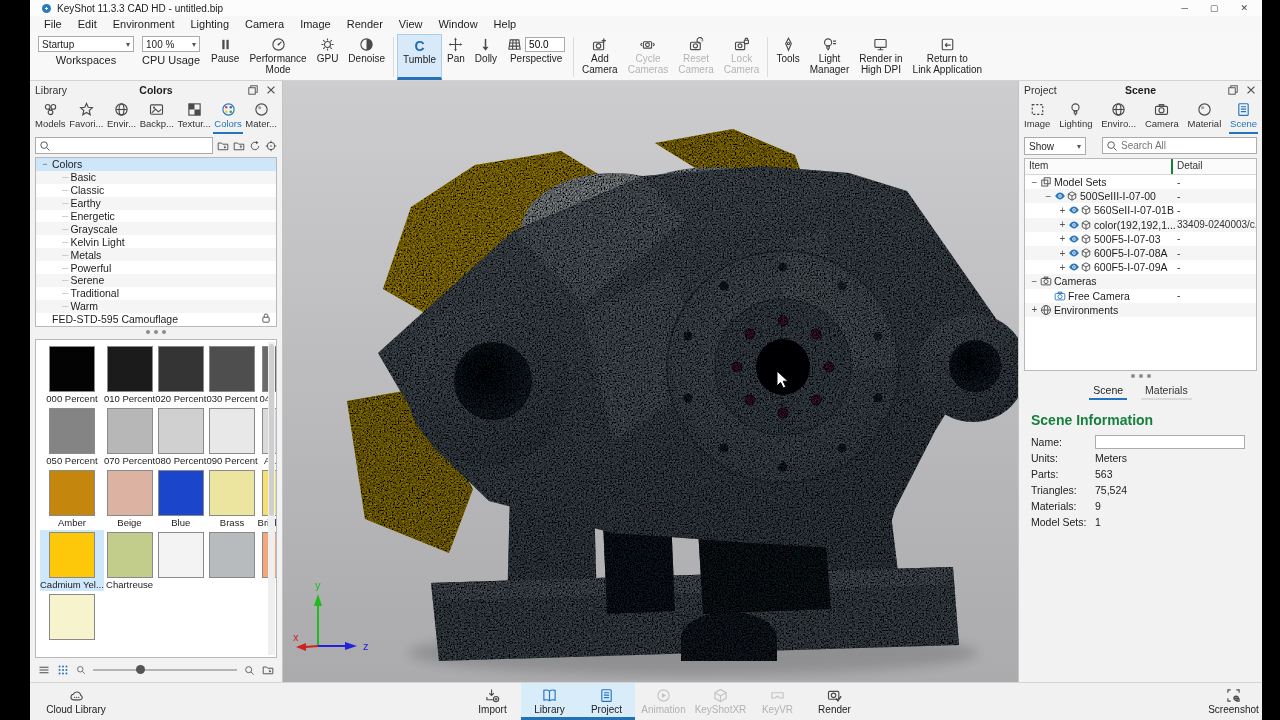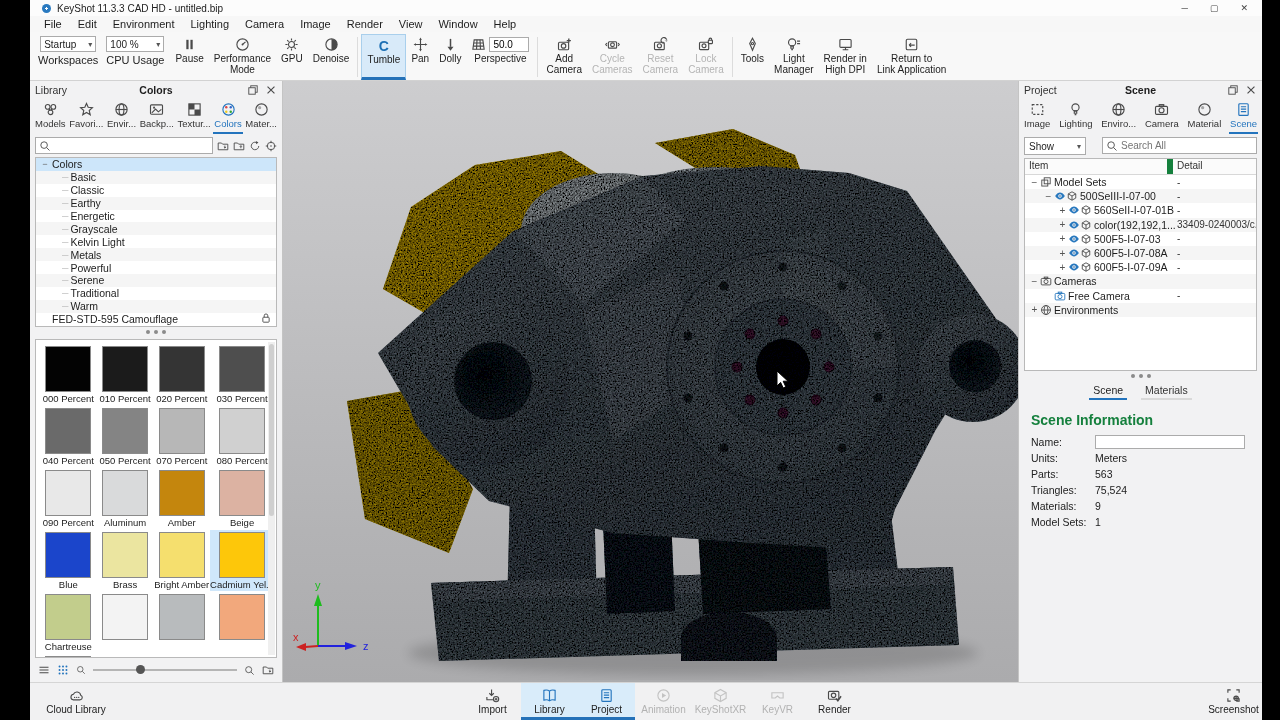--- a/index.html
+++ b/index.html
@@ -17,21 +17,21 @@
   .menu-item { padding:0 8px; font-size:11px; color:#1d1d1d; }
   #toolbar { height:49px; background:#f8f8f8; border-bottom:1px solid #d2d2d2; display:flex; align-items:stretch; padding:2px 4px 0 6px; flex:0 0 auto; }
   .tbtn { display:flex; flex-direction:column; align-items:center; justify-content:flex-start; padding:2px 5px 0 5px; gap:1px; }
   .tbtn .ticon { height:17px; display:flex; align-items:center; justify-content:center; }
   .tbtn .tlabel { font-size:10px; line-height:10.5px; text-align:center; color:#222; white-space:pre-line; }
   .tbtn.disabled .tlabel { color:#b4b4b4; }
   .tbtn.disabled .icon { color:#c0c0c0; }
   .tbtn.active { background:#d8eaf9; border:1px solid #a9cfec; border-bottom:3px solid #2471b8; padding-bottom:0; }
   .tsep { width:1px; background:#dcdcdc; margin:3px 3px; }
   .tselect-wrap { display:flex; flex-direction:column; align-items:center; padding:2px 6px 0 2px; gap:2px; }
-  .tselect { width:56px; height:16px; border:1px solid #ababab; background:#fff; display:flex; align-items:center; font-size:10px; padding:0 3px; color:#222; }
+  .tselect { width:96px; height:16px; border:1px solid #ababab; background:#fff; display:flex; align-items:center; font-size:10px; padding:0 3px; color:#222; }
   .tselect .chev { margin-left:auto; font-size:8px; color:#555; }
   .tnum-input { width:40px; height:15px; border:1px solid #ababab; background:#fff; font-size:10px; padding:0 3px; font-family:"Liberation Sans",sans-serif; }
   .icon { width:15px; height:15px; stroke:#4a4a4a; fill:none; stroke-width:1.2; color:#4a4a4a; }
   .icon.blue { stroke:#2374bd; color:#2374bd; }
   .icon.small { width:12px; height:12px; }
 
   
   #main { flex:1 1 auto; display:flex; min-height:0; }
   .panel { background:#f2f2f3; display:flex; flex-direction:column; }
   #left-panel  { width:253px; border-right:1px solid #c4c4c4; }
@@ -56,21 +56,21 @@
   .ltree-row:nth-child(even) { background:#f5f5f5; }
   .ltree-row.selected { background:#cde6fa !important; }
   .ltree-exp { width:10px; text-align:center; font-size:9px; color:#666; flex:0 0 auto; }
   .ltree-guide { color:#b9b9b9; font-size:9px; flex:0 0 auto; }
   .lock-right { margin-left:auto; }
   .dots-sep { height:10px; display:flex; align-items:center; justify-content:center; gap:4px; flex:0 0 auto; }
   .dots-sep i { width:4px; height:4px; border-radius:50%; background:#8b8b8b; }
 
   
   #swatch-box { margin:2px 5px 0 5px; background:#fff; border:1px solid #b9b9b9; flex:1 1 auto; overflow:hidden; position:relative; padding:4px 2px 0 4px; }
-  #swatch-grid { display:grid; grid-template-columns:repeat(4,1fr); row-gap:1px; }
+  #swatch-grid { display:grid; grid-template-columns:repeat(5,1fr); row-gap:1px; }
   .swatch-cell { display:flex; flex-direction:column; align-items:center; padding:2px 0 1px 0; }
   .swatch-cell.selected { background:#cfe7fb; }
   .swatch { width:46px; height:46px; border:1px solid #8a8a8a; }
   .swatch-label { font-size:9.5px; color:#222; margin-top:1px; white-space:nowrap; }
   #swatch-scroll { position:absolute; right:1px; top:2px; bottom:2px; width:7px; background:#efefef; }
   #swatch-scroll i { position:absolute; left:1px; right:1px; top:2px; height:55%; background:#cfcfcf; border-radius:3px; }
   #lib-bottombar { height:24px; display:flex; align-items:center; gap:7px; padding:0 8px; flex:0 0 auto; }
   #lib-zoom-slider { flex:1; height:2px; background:#b5b5b5; position:relative; }
   #lib-zoom-slider i { position:absolute; left:30%; top:-4px; width:9px; height:9px; border-radius:50%; background:#555; }
 
@@ -78,21 +78,21 @@
   #viewport { flex:1 1 auto; position:relative; min-width:0; }
   #viewport svg { display:block; }
 
   
   .filterrow { display:flex; align-items:flex-start; gap:16px; padding:3px 5px; flex:0 0 auto; }
   .show-select { width:88px; height:18px; border:1px solid #ababab; background:#fff; display:flex; align-items:center; font-size:10px; padding:0 4px; }
   .show-select .chev { margin-left:auto; font-size:8px; color:#555; }
   #scene-box { margin:0 5px; background:#fff; border:1px solid #b9b9b9; height:213px; flex:0 0 auto; overflow:hidden; display:flex; flex-direction:column; }
   #scene-cols { height:16px; display:flex; border-bottom:1px solid #d8d8d8; background:#fbfbfb; flex:0 0 auto; }
   #scene-cols .col { font-size:10px; color:#333; padding:1px 4px; }
-  #scene-cols .col.c1 { width:148px; border-right:6px solid #15803d; }
+  #scene-cols .col.c1 { width:148px; border-right:2px solid #15803d; }
   .stree-row { height:14.2px; display:flex; align-items:center; font-size:10.5px; padding-right:2px; }
   .stree-row:nth-child(even) { background:#f5f5f5; }
   .stree-exp { width:11px; text-align:center; color:#555; font-size:10px; flex:0 0 auto; }
   .stree-label { white-space:nowrap; overflow:hidden; margin-left:2px; }
   .stree-detail { position:absolute; left:152px; font-size:10px; color:#333; white-space:nowrap; }
   .stree-row { position:relative; }
   .bottom-tabs { display:flex; justify-content:center; gap:14px; padding:2px 0 0 0; flex:0 0 auto; }
   .btab { font-size:10.5px; color:#333; padding:1px 4px 2px 4px; border-bottom:2px solid #d9d9d9; }
   .btab.active { color:#1d1d1d; border-bottom-color:#2374bd; }
   #scene-info { padding:12px 10px 0 12px; }

